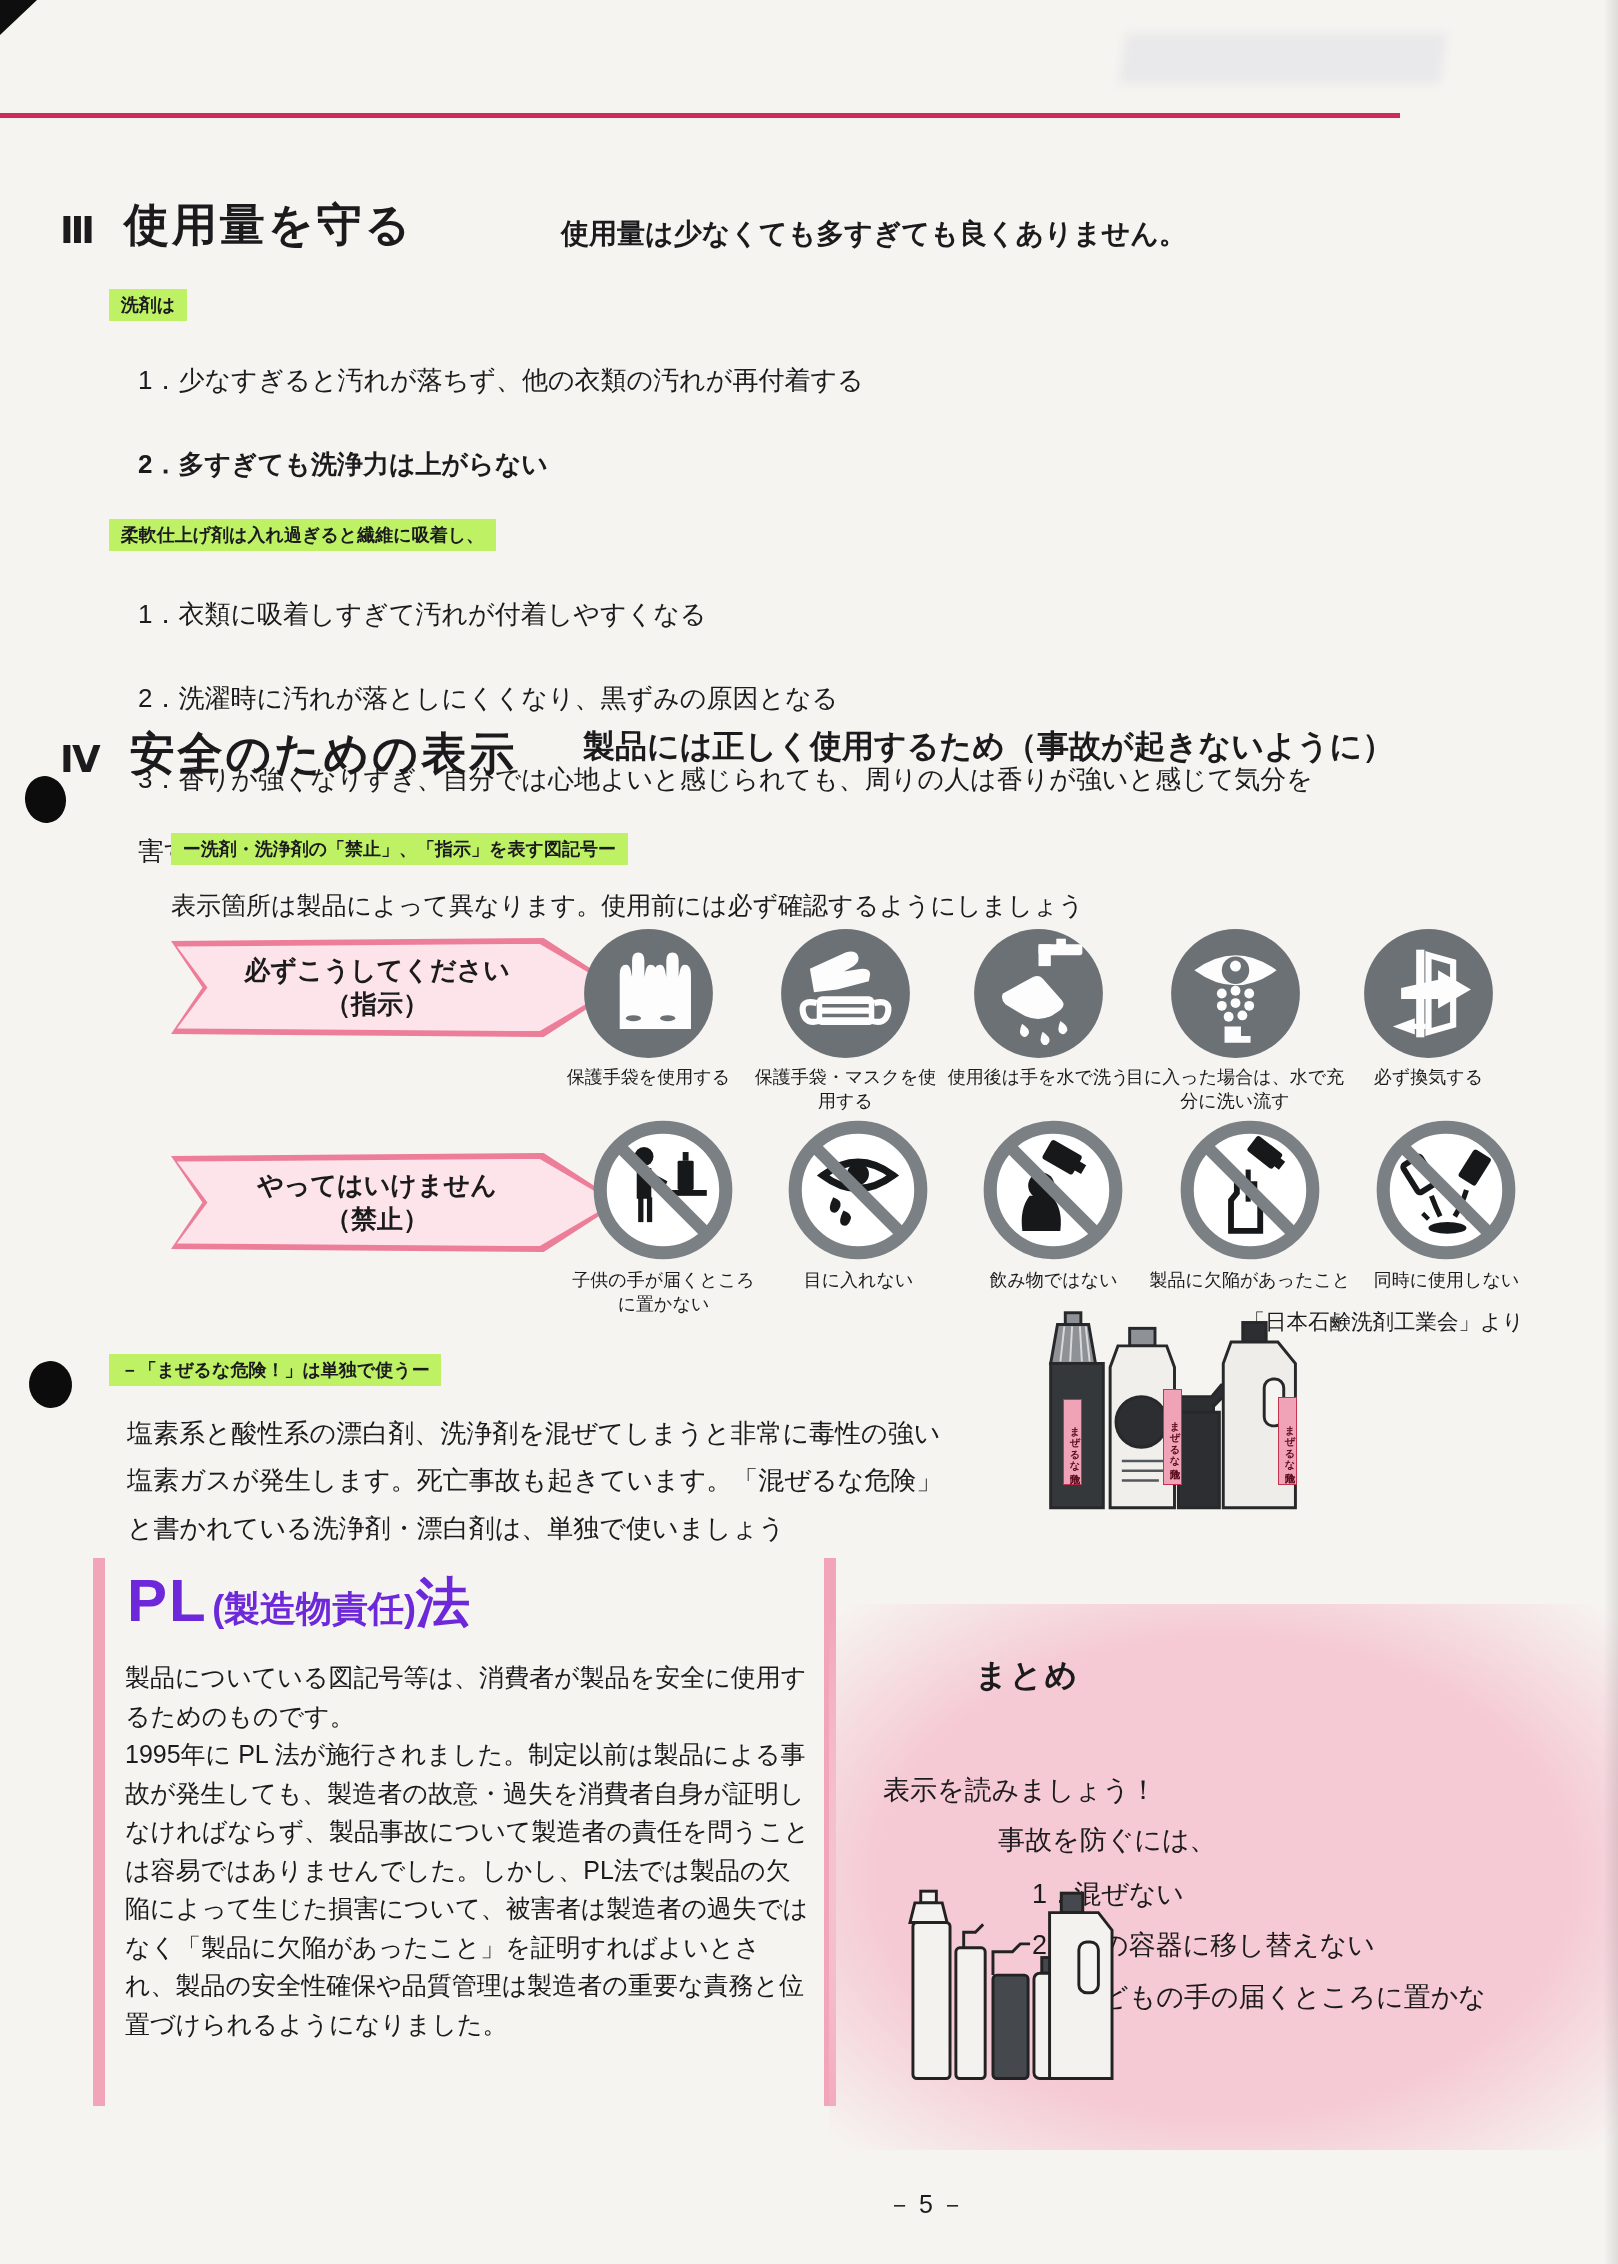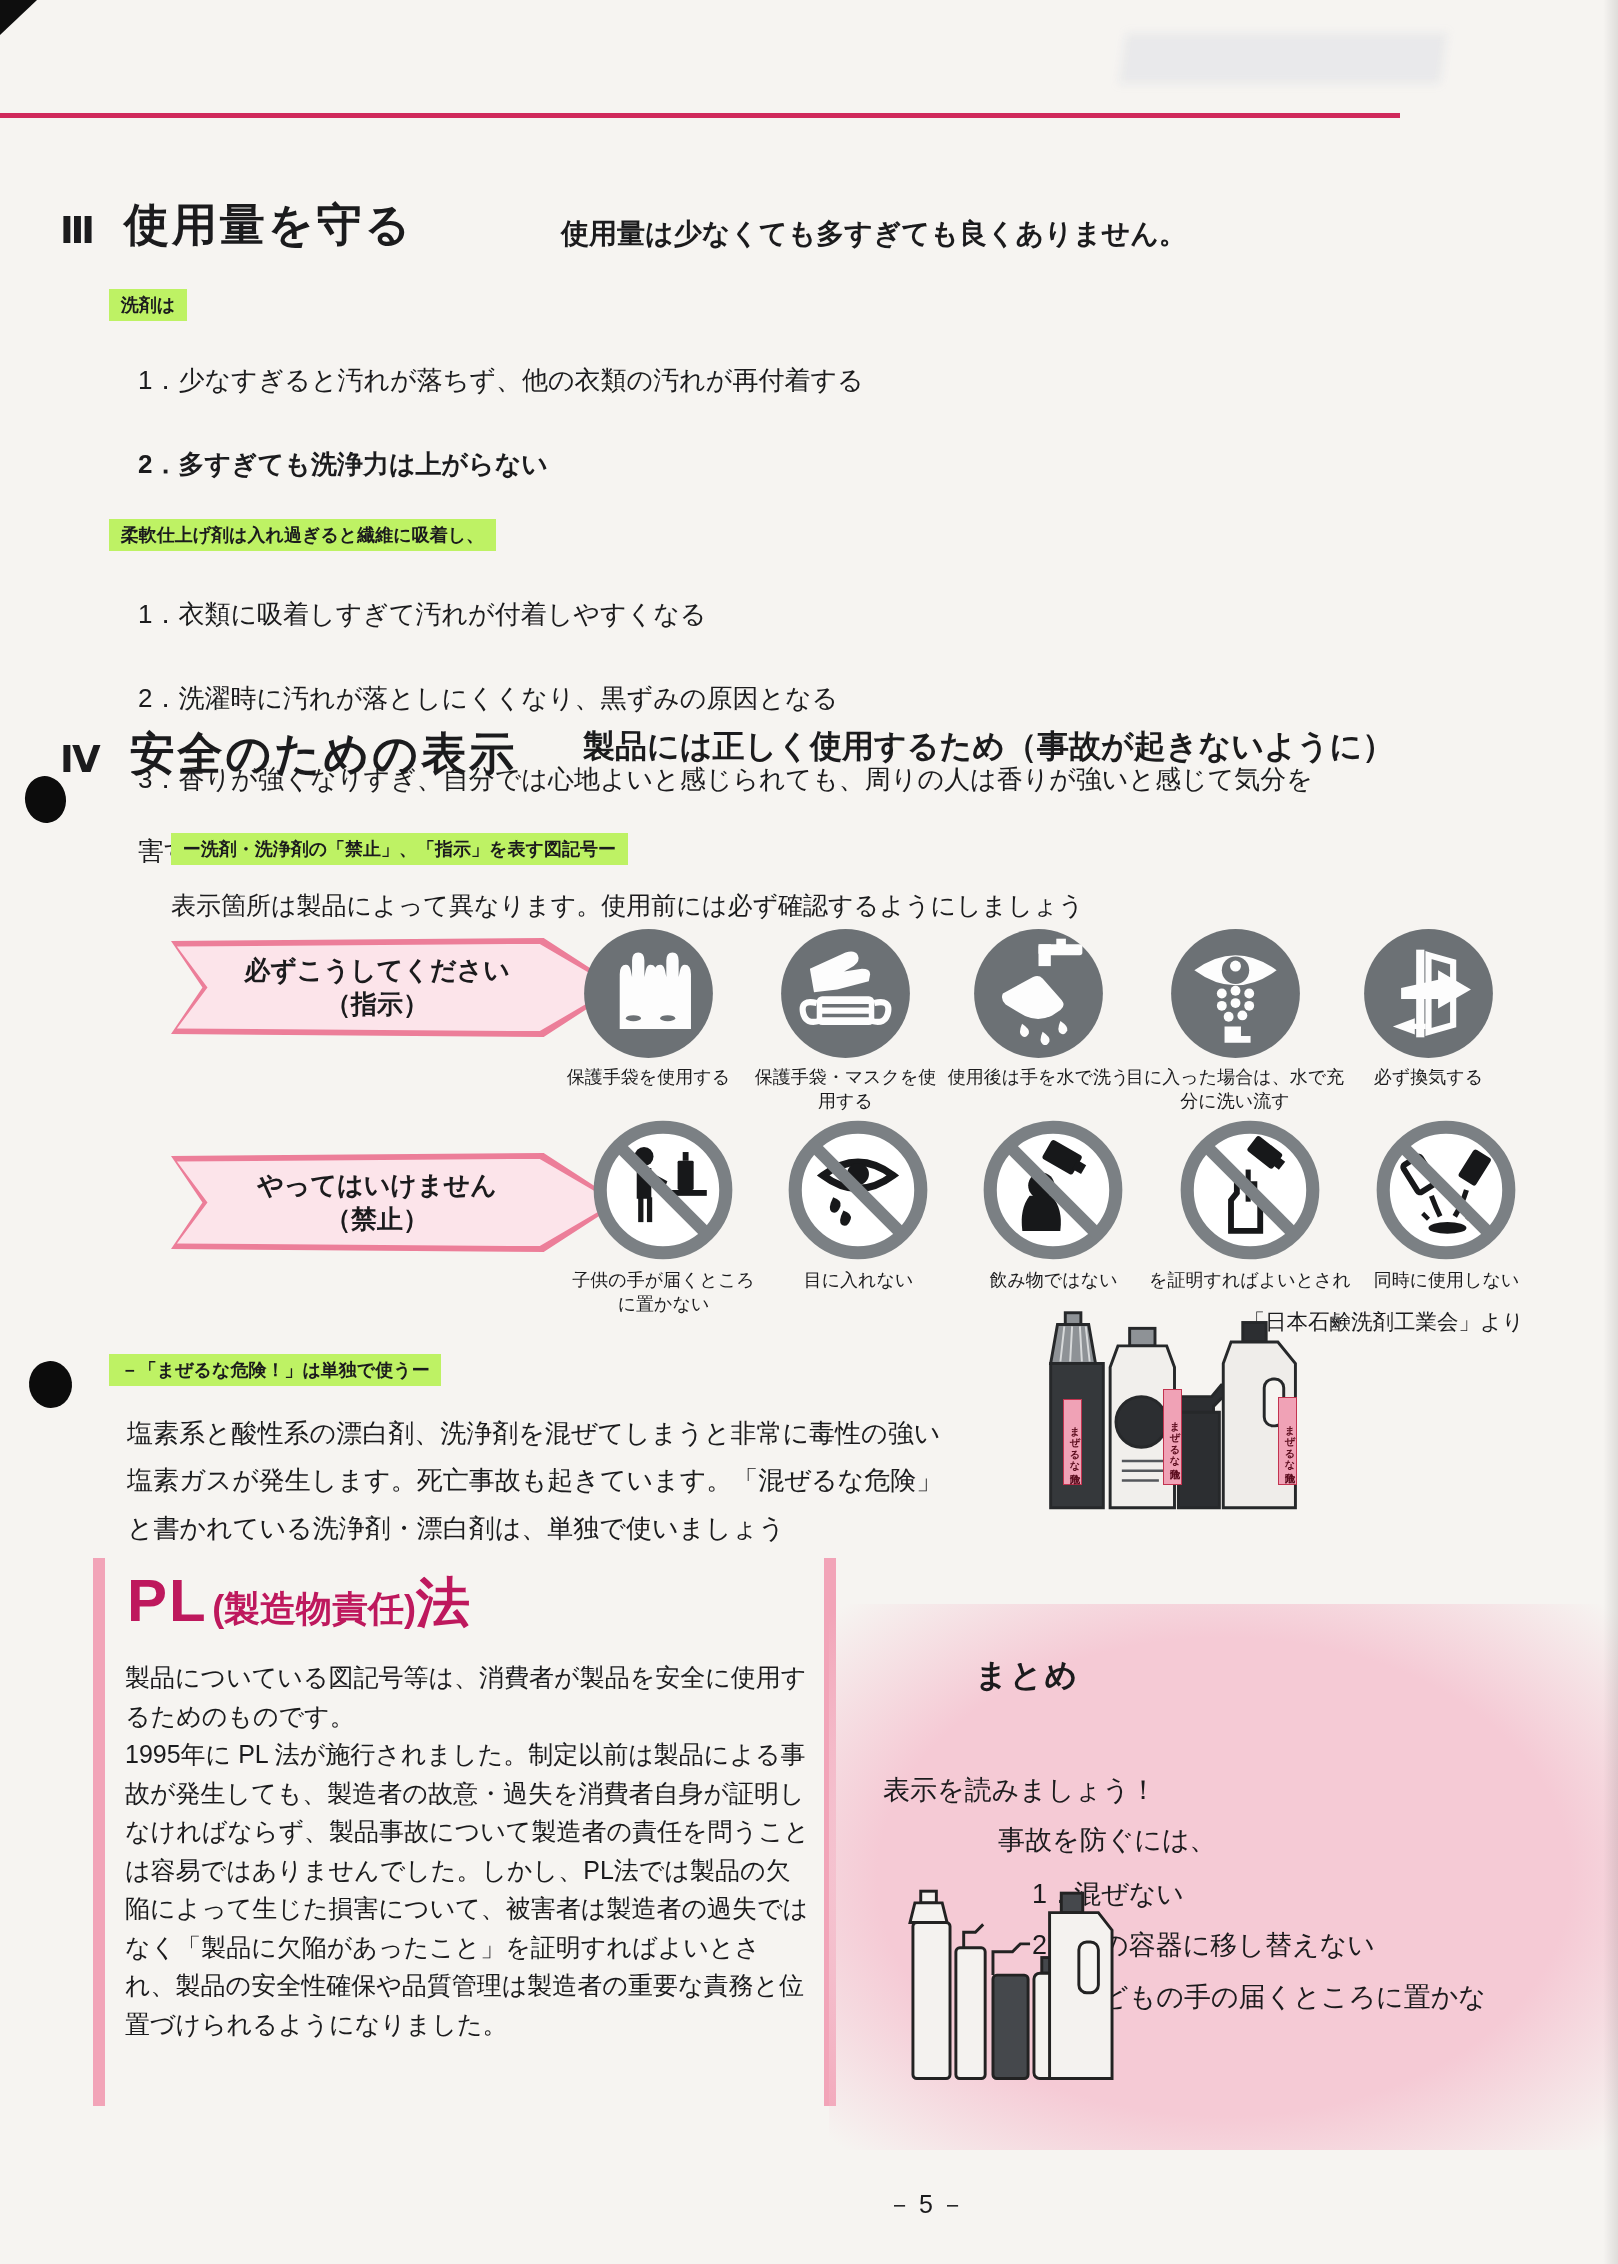--- a/index.html
+++ b/index.html
@@ -52,21 +52,21 @@
   .source-line { position:absolute; left:1073px; top:1307px; width:451px; text-align:right; font-size:21.5px; }
 
   .chip-mix { left:109px; top:1354px; }
   .mix-body { position:absolute; left:127px; top:1410px; width:839px; font-size:26px; line-height:1.82; }
   .mix-illus { position:absolute; left:1032px; top:1303px; width:285px; height:236px; }
   .mix-label { position:absolute; writing-mode:vertical-rl; background:#f0a2b6; color:#5c0d1e;
     font-size:10.2px; font-weight:bold; text-align:center; border:1px solid #c2334f; line-height:1.2; }
 
   .pl-bar { position:absolute; width:11.7px; height:548px; background:#f2a4b8; top:1558px; }
   .pl-bar-left { left:93px; } .pl-bar-right { left:824px; }
-  .pl-title { position:absolute; left:127px; top:1566px; color:#be185d; font-weight:bold; white-space:nowrap; }
+  .pl-title { position:absolute; left:127px; top:1566px; color:#6d28d9; font-weight:bold; white-space:nowrap; }
   .pl-title .t-pl { font-size:60px; letter-spacing:2px; }
   .pl-title .t-paren { font-size:36px; }
   .pl-title .t-law { font-size:54px; }
   .pl-body { position:absolute; left:125px; top:1658px; width:685px; font-size:25px; line-height:1.54; }
   .pl-body p { margin:0; }
 
   .sum-circle { position:absolute; left:829px; top:1604px; width:790px; height:546px;
     background:radial-gradient(ellipse at center, #f5cad5 62%, rgba(245,202,213,0) 98%); }
   .sum-title { position:absolute; left:975px; top:1654px; font-size:32px; font-weight:bold; letter-spacing:2px; }
   .sum-line { position:absolute; font-size:27px; }
@@ -256,21 +256,21 @@
       </g>
     <path d="M40 54 q3 8 6 14 M64 50 q-3 10 -8 18" fill="none" stroke="#17181a" stroke-width="3.5"></path>
     <ellipse cx="51" cy="76" rx="13" ry="4" fill="#17181a"></ellipse>
     <path d="M38 70 l-4 -4 M64 70 l4 -4" stroke="#17181a" stroke-width="3"></path>
     <line x1="20" y1="20" x2="80" y2="80" stroke="#7b8084" stroke-width="8.5"></line>
   </svg>
 
   <div class="caption" style="left:571px;top:1268px;width:185px;">子供の手が届くところに置かない</div>
   <div class="caption" style="left:761px;top:1268px;width:195px;">目に入れない</div>
   <div class="caption" style="left:956px;top:1268px;width:195px;">飲み物ではない</div>
-  <div class="caption" style="left:1138px;top:1268px;width:224px;">を証明すればよいとされ</div>
+  <div class="caption" style="left:1138px;top:1268px;width:224px;">製品に欠陥があったこと</div>
   <div class="caption" style="left:1349px;top:1268px;width:195px;">同時に使用しない</div>
 
   <div class="source-line">「日本石鹸洗剤工業会」より</div>
 
   <div class="chip chip-mix">－「まぜるな危険！」は単独で使うー</div>
   <div class="mix-body">塩素系と酸性系の漂白剤、洗浄剤を混ぜてしまうと非常に毒性の強い塩素ガスが発生します。死亡事故も起きています。「混ぜるな危険」と書かれている洗浄剤・漂白剤は、単独で使いましょう</div>
 
   <div class="mix-illus">
     <svg width="285" height="236" viewBox="0 0 292 242">
       <g stroke="#26282a" stroke-width="3">

